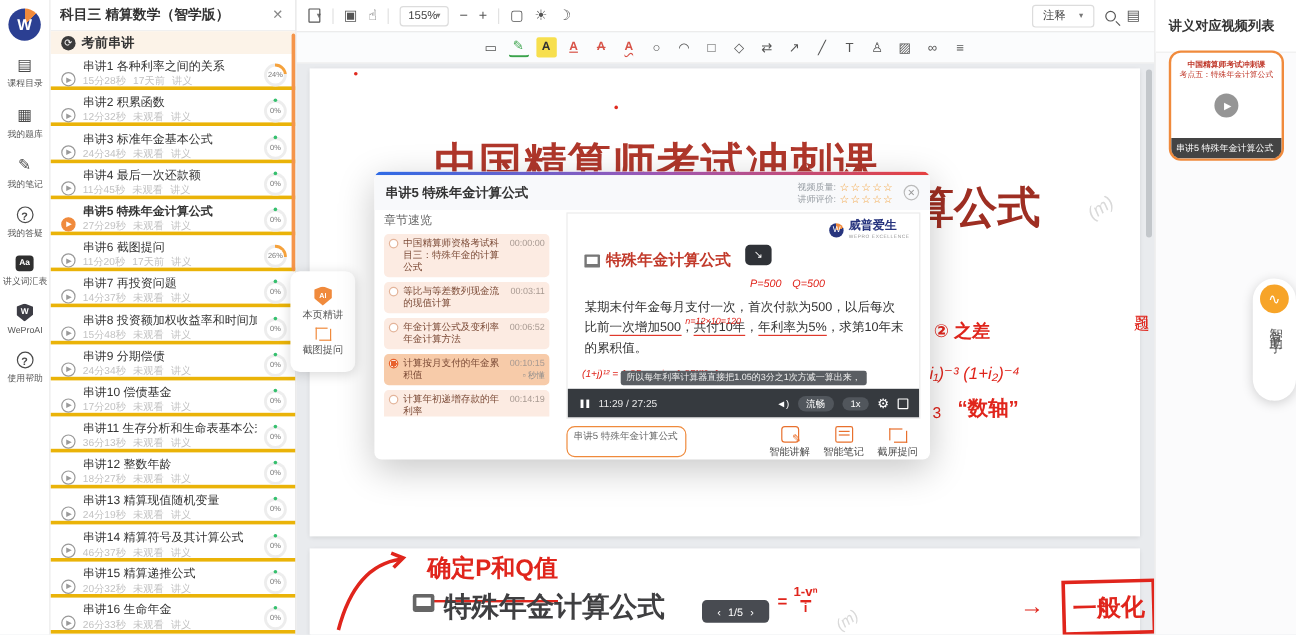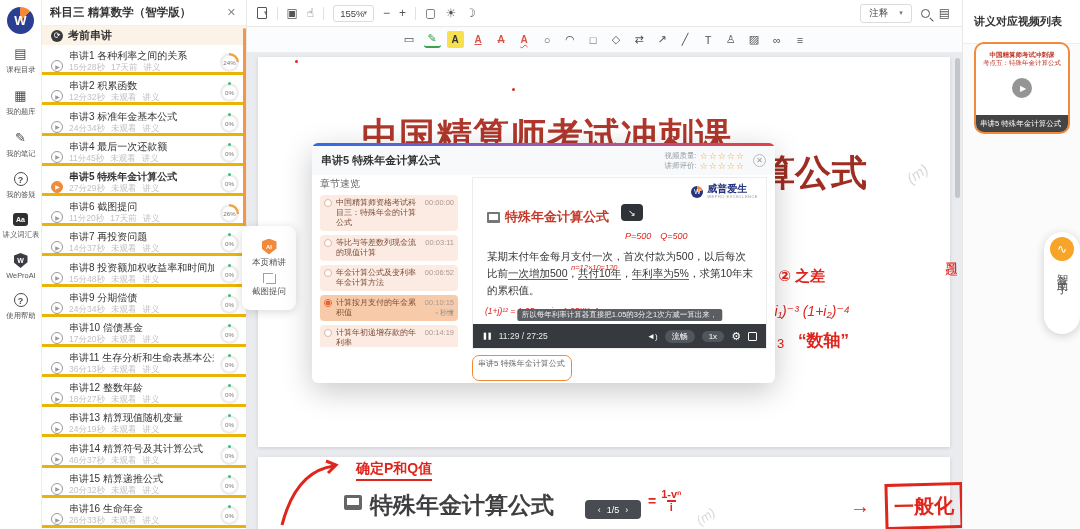--- a/index.html
+++ b/index.html
@@ -60,21 +60,21 @@
   .headtail{position:absolute;left:177px;top:92px;font-size:36px;font-weight:bold;color:#9e2e22;white-space:nowrap;}
   .reddot{position:absolute;width:3px;height:3px;background:#e02a1f;border-radius:50%;}
   .hw{position:absolute;color:#e0251c;white-space:nowrap;}
   .hw1{left:420px;top:210px;font-size:15px;font-weight:bold;}
   .hw2{left:452px;top:246px;font-size:14px;font-style:italic;}
   .hw3{left:540px;top:272px;font-size:17px;font-weight:bold;}
   .hw4{left:519px;top:279px;font-size:13px;}
   .hw5{left:684px;top:196px;font-size:13px;writing-mode:vertical-rl;}
   .wm{position:absolute;color:#d9d9d9;font-style:italic;transform:rotate(-35deg);}
   
-  .p2note{position:absolute;left:98px;top:3px;font-size:14px;font-weight:bold;color:#e0251c;border-bottom:2.5px solid #e0251c;padding-bottom:1px;}
+  .p2note{position:absolute;left:98px;top:3px;font-size:20px;font-weight:bold;color:#e0251c;border-bottom:2.5px solid #e0251c;padding-bottom:13px;}
   .p2head{position:absolute;left:112px;top:33px;font-size:23px;font-weight:bold;color:#3f3f41;}
   .proj{position:absolute;left:86px;top:38px;width:18px;height:15px;background:#666;border-radius:2px;}
   .proj::after{content:"";position:absolute;left:3px;top:3px;right:3px;bottom:5px;background:#fff;}
   .pager{position:absolute;left:327px;top:43px;width:56px;height:19px;background:rgba(40,44,50,.85);border-radius:4px;color:#fff;font-size:9px;display:flex;align-items:center;justify-content:center;gap:6px;z-index:3;}
   .pager span{cursor:pointer;}
   .frac-wrap{position:absolute;left:390px;top:32px;color:#e0251c;font-weight:bold;display:flex;gap:5px;align-items:center;font-size:14px;}
   .frac{display:inline-flex;flex-direction:column;align-items:center;font-size:11px;line-height:11px;}
   .frac .fb{border-top:2px solid #e0251c;padding:0 3px;}
   .genbox{position:absolute;left:627px;top:26px;width:78px;height:46px;border:3px solid #e0251c;transform:rotate(-1.5deg);display:grid;place-items:center;font-size:20px;font-weight:bold;color:#e0251c;}
   .genarrow{position:absolute;left:592px;top:38px;color:#e0251c;font-size:20px;font-weight:bold;}
@@ -725,20 +725,37 @@
         <span class="c-spacer"></span>
         <span class="c-spk">◄)</span>
         <span class="c-pill">流畅</span>
         <span class="c-pill">1x</span>
         <span class="c-gear">⚙</span>
         <span class="c-fs"></span>
       </div>
     </div>
     <div class="botrow">
       <div class="note-input">串讲5 特殊年金计算公式</div>
+      <div class="acts">
+
+          <div class="act">
+            <span class="aic explain"></span>
+            <span class="lab">智能讲解</span>
+          </div>
+
+          <div class="act">
+            <span class="aic note"></span>
+            <span class="lab">智能笔记</span>
+          </div>
+
+          <div class="act">
+            <span class="aic crop"></span>
+            <span class="lab">截屏提问</span>
+          </div>
+        </div>
     </div>
   </div>
 </div>
 
 <div class="rpanel">
   <div class="rp-head">
       <span class="rp-title">讲义对应视频列表</span>
     </div>
   <div class="vcard">
     <div class="vthumb">

